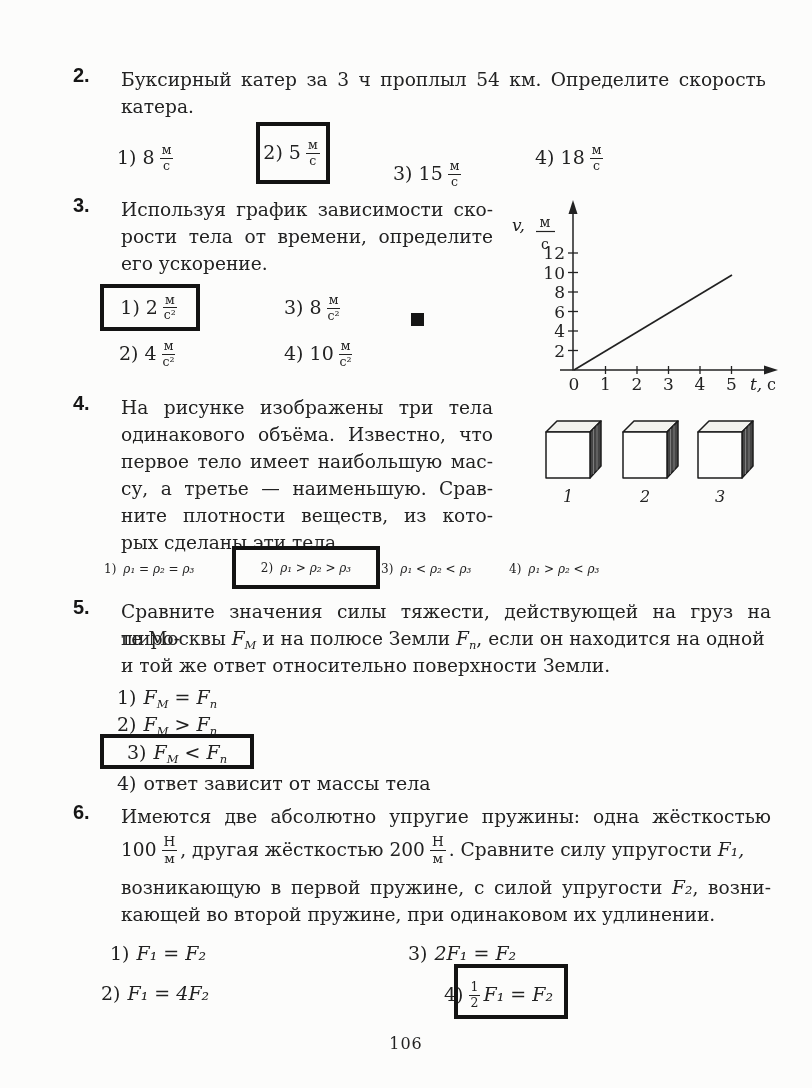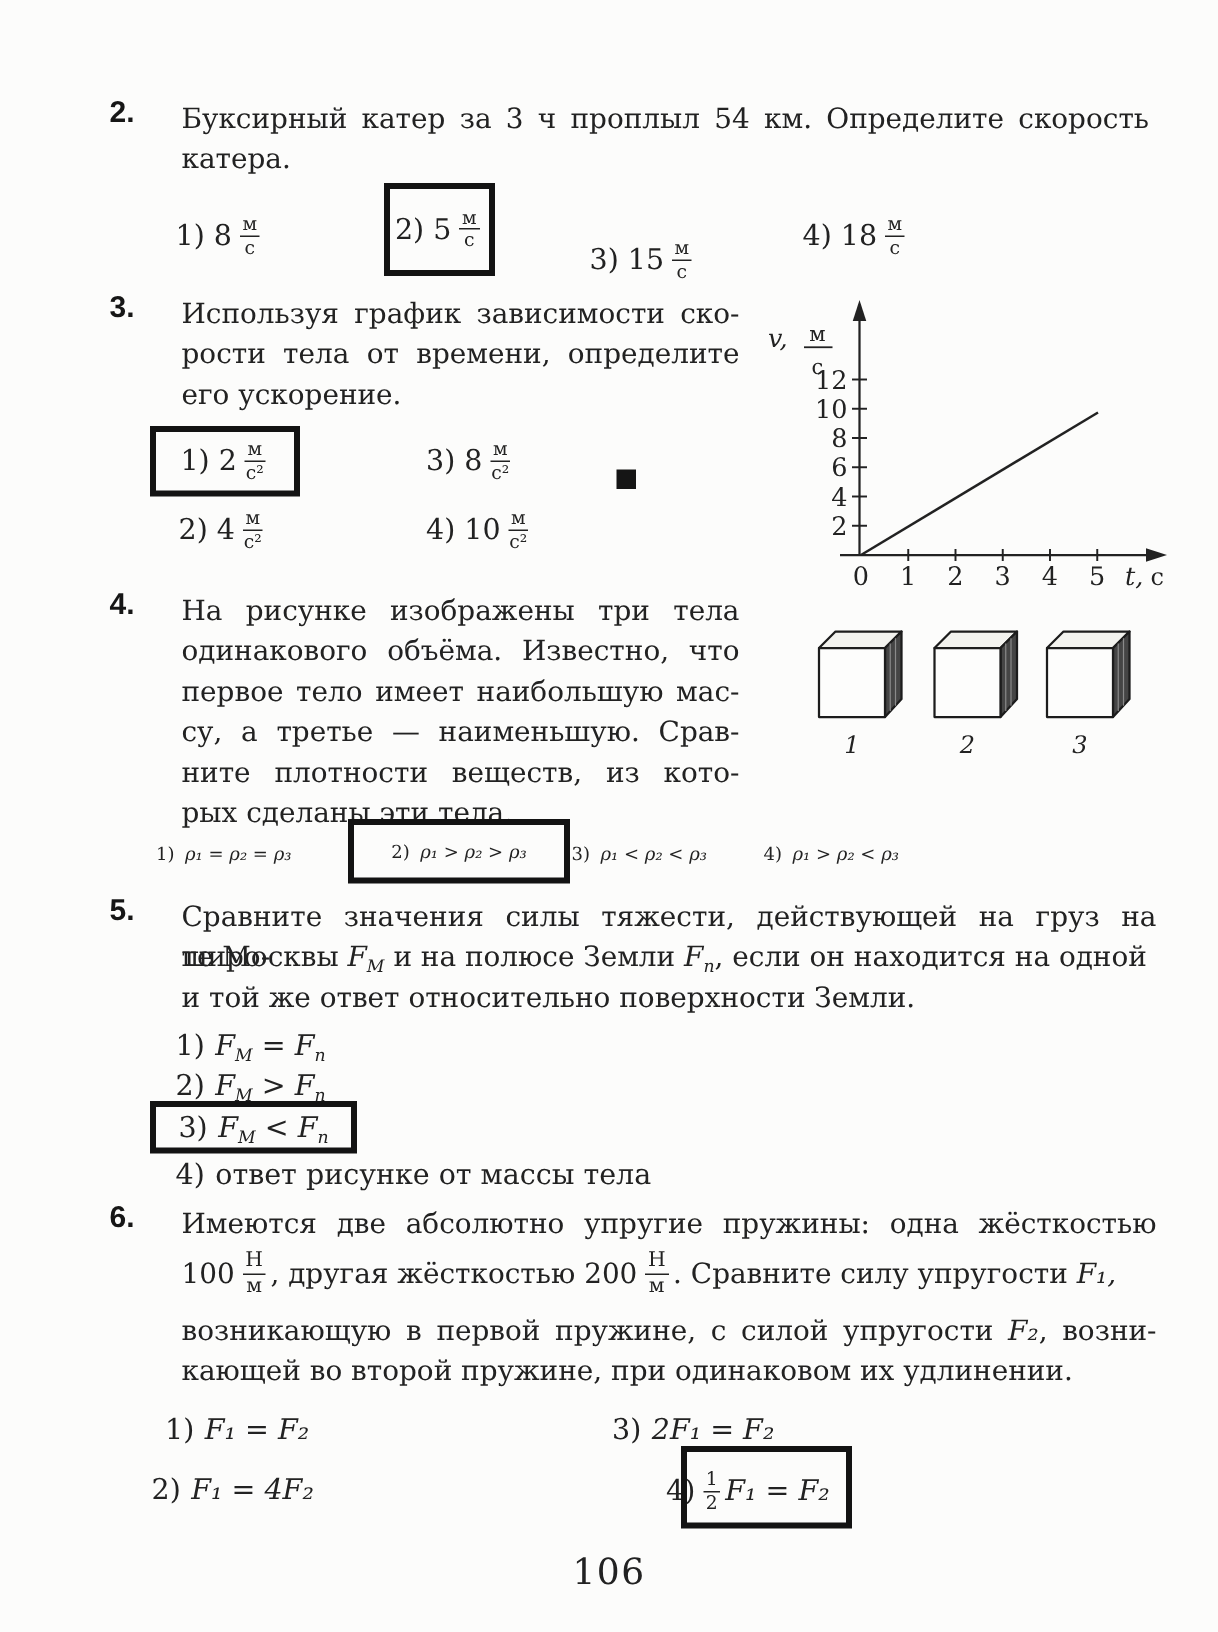--- a/index.html
+++ b/index.html
@@ -20,21 +20,21 @@
   .frac{display:inline-block;vertical-align:middle;text-align:center;
         font-size:12.5px;line-height:1.15;margin:0 3px 0 5px;position:relative;top:-1px;font-style:normal}
   .frac .fnum{display:block;border-bottom:1.4px solid #222;padding:0 2px}
   .frac .fden{display:block}
   .fracbig{font-size:13.5px}
   .ansbox{border:4px solid #131313;box-sizing:border-box;background:transparent;
           display:flex;align-items:center;justify-content:center}
   .sq{background:#151515}
   .tall{line-height:44px}
   svg text{font-family:"DejaVu Serif",serif;fill:#222}
-  .pageno{font-size:24px;letter-spacing:1px;text-align:center}
+  .pageno{font-size:16px;letter-spacing:1px;text-align:center}
 </style>
 </head>
 <body>
 
 <div>
 
   <div class="abs qnum" style="left:73px;top:64px">2.</div>
   <div class="abs txt jl" style="left:121px;top:66px;width:645px">Буксирный катер за 3 ч проплыл 54 км. Определите скорость</div>
   <div class="abs txt" style="left:121px;top:93px">катера.</div>
 
@@ -155,24 +155,24 @@
   <div class="abs opt optsm" style="left:381px;top:554px"><span class="lbl">3)</span><span class="expr">ρ₁ &lt; ρ₂ &lt; ρ₃</span></div>
   <div class="abs opt optsm" style="left:509px;top:554px"><span class="lbl">4)</span><span class="expr">ρ₁ &gt; ρ₂ &lt; ρ₃</span></div>
 
   <div class="abs qnum" style="left:73px;top:596px">5.</div>
   <div class="abs txt jl" style="left:121px;top:598px;width:650px">Сравните значения силы тяжести, действующей на груз на широ-</div>
   <div class="abs txt" style="left:121px;top:625px;width:660px"><span>те Москвы </span><span class="expr">F</span><sub>М</sub><span> и на полюсе Земли </span><span class="expr">F</span><sub>п</sub><span>, если он находится на одной</span></div>
   <div class="abs txt" style="left:121px;top:652px">и той же ответ относительно поверхности Земли.</div>
 
   <div class="abs opt" style="left:117px;top:682px"><span class="lbl">1)</span><span class="expr">F</span><sub>М</sub> <span>=</span> <span class="expr">F</span><sub>п</sub></div>
   <div class="abs opt" style="left:117px;top:709px"><span class="lbl">2)</span><span class="expr">F</span><sub>М</sub> <span>&gt;</span> <span class="expr">F</span><sub>п</sub></div>
-  <div class="abs ansbox" style="left:100px;top:734px;width:138px;height:35px">
+  <div class="abs ansbox" style="left:100px;top:734px;width:154px;height:35px">
     <div class="opt"><span class="lbl">3)</span><span class="expr">F</span><sub>М</sub> <span>&lt;</span> <span class="expr">F</span><sub>п</sub></div>
   </div>
-  <div class="abs opt" style="left:117px;top:768px"><span class="lbl">4)</span><span>ответ рисунке от массы тела</span></div>
+  <div class="abs opt" style="left:117px;top:768px"><span class="lbl">4)</span><span>ответ зависит от массы тела</span></div>
 
   <div class="abs qnum" style="left:73px;top:801px">6.</div>
   <div class="abs txt jl" style="left:121px;top:803px;width:650px">Имеются две абсолютно упругие пружины: одна жёсткостью</div>
   <div class="abs txt tall" style="left:121px;top:828px;width:665px"><span>100</span><span class="frac fracbig"><span class="fnum">Н</span><span class="fden">м</span></span><span>, другая жёсткостью </span><span>200</span><span class="frac fracbig"><span class="fnum">Н</span><span class="fden">м</span></span><span>. Сравните силу упругости </span><span class="expr">F₁,</span></div>
   <div class="abs txt jl" style="left:121px;top:874px;width:650px"><span>возникающую в первой пружине, с силой упругости </span><span class="expr">F₂</span><span>, возни-</span></div>
   <div class="abs txt" style="left:121px;top:901px">кающей во второй пружине, при одинаковом их удлинении.</div>
 
   <div class="abs opt" style="left:110px;top:938px"><span class="lbl">1)</span><span class="expr">F₁ = F₂</span></div>
   <div class="abs opt" style="left:408px;top:938px"><span class="lbl">3)</span><span class="expr">2F₁ = F₂</span></div>
   <div class="abs opt" style="left:101px;top:978px"><span class="lbl">2)</span><span class="expr">F₁ = 4F₂</span></div>

